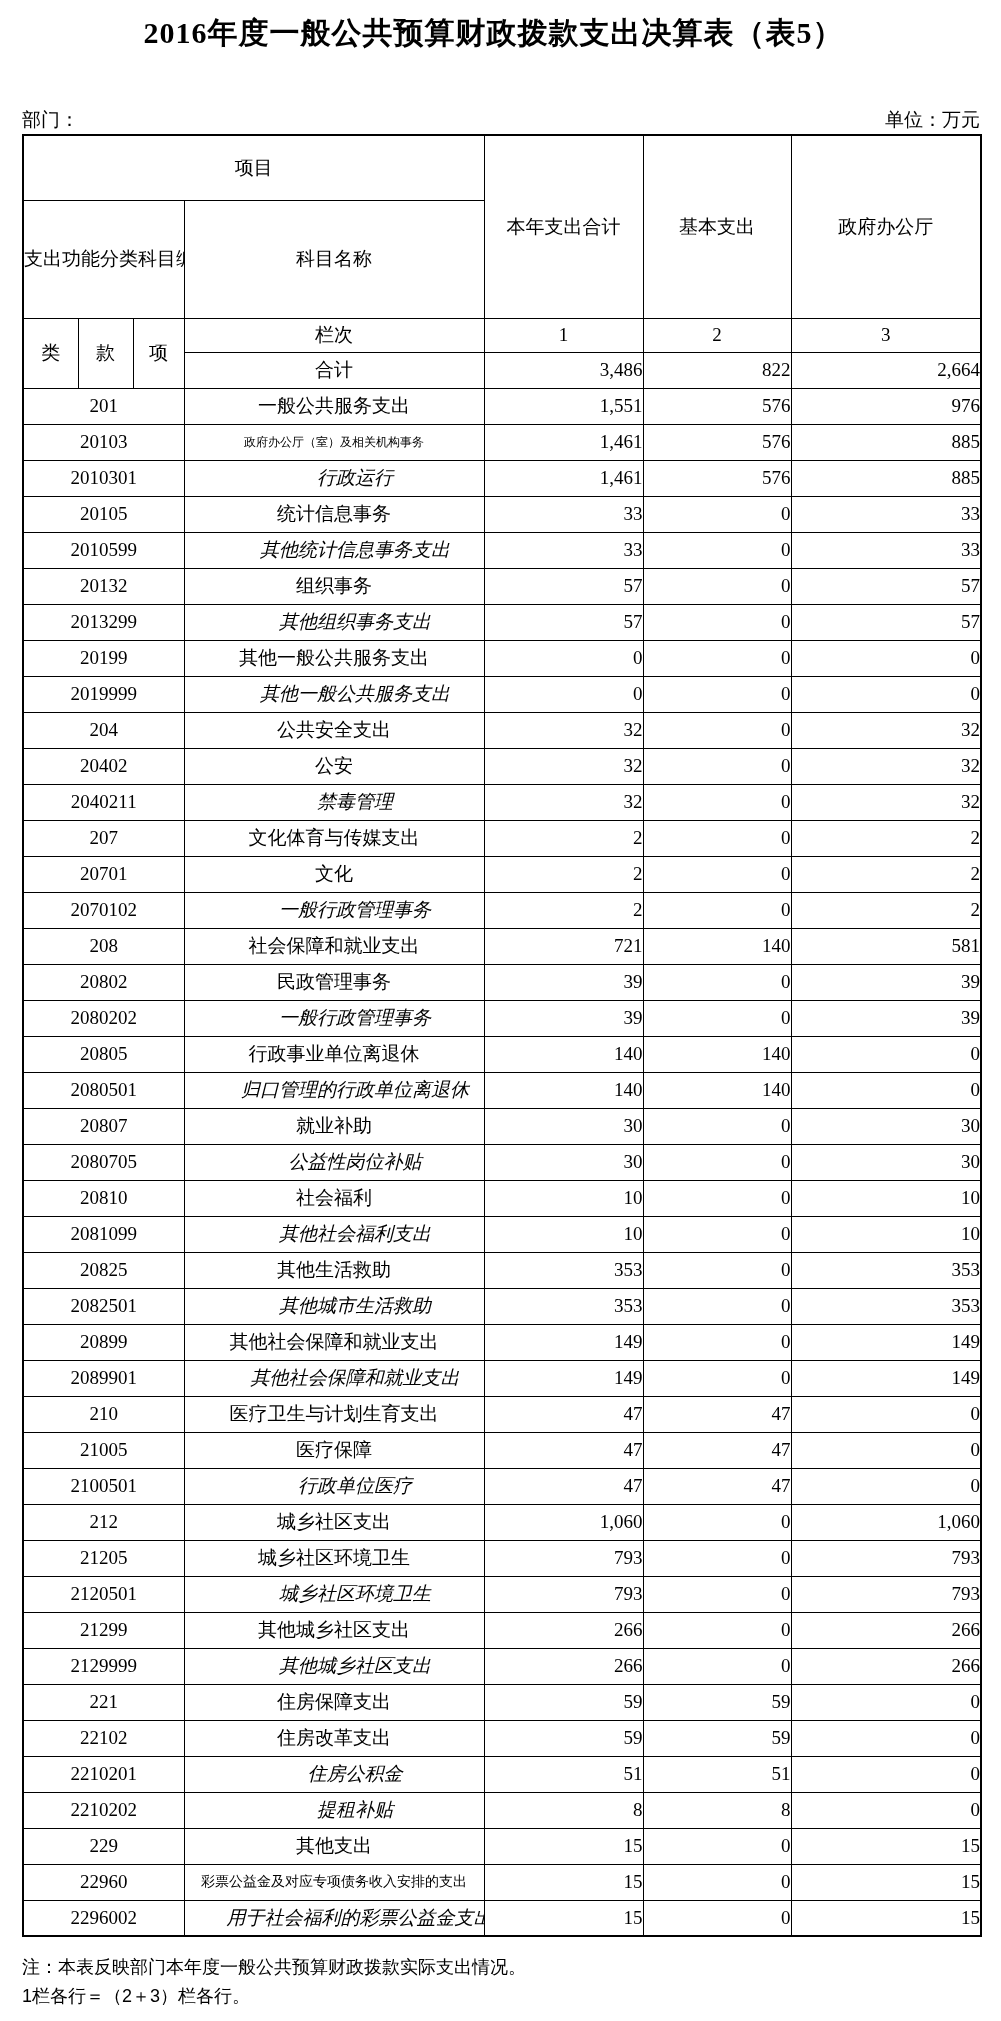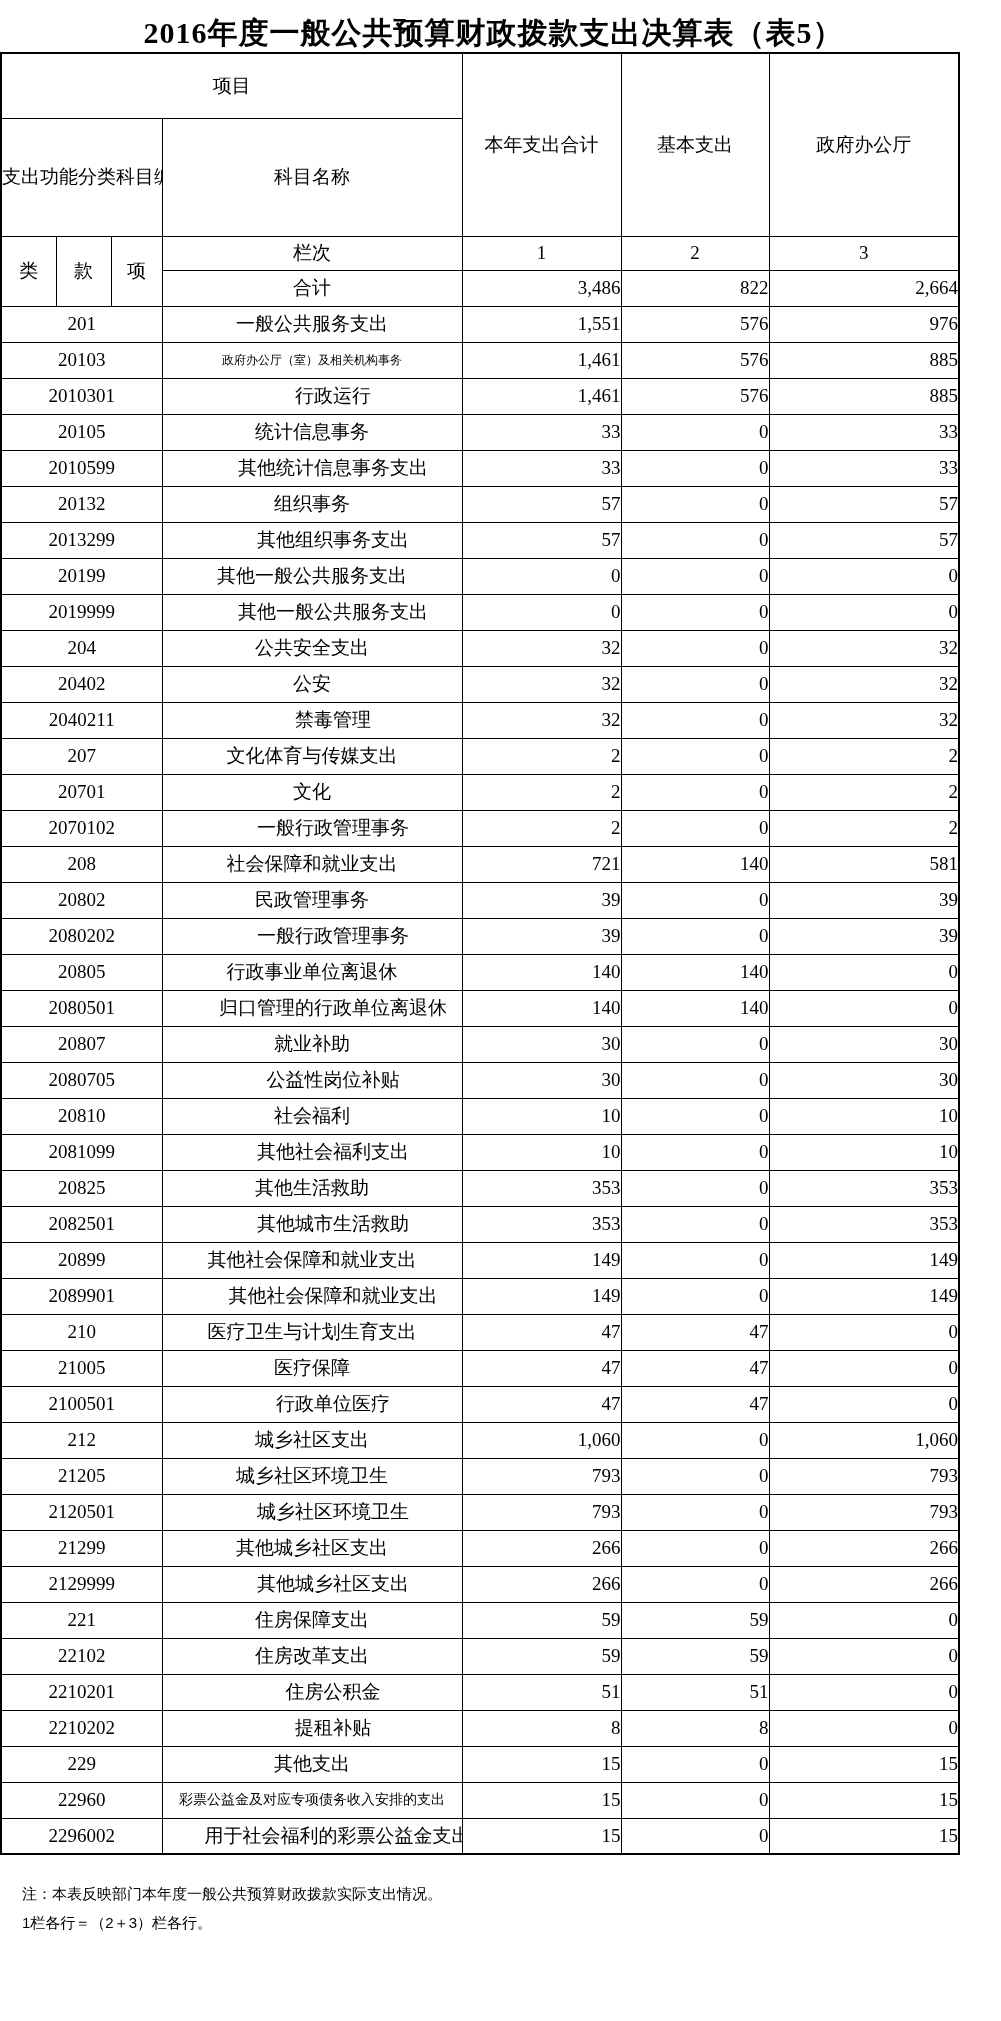--- a/index.html
+++ b/index.html
@@ -24,57 +24,62 @@
     margin: 56px 0 2px 22px;
     display: flex;
     justify-content: space-between;
     font-size: 19px;
     line-height: 24px;
   }
   table.report {
     border-collapse: collapse;
     table-layout: fixed;
     width: 958px;
+    margin-left: 22px;
     border: 2px solid #000;
   }
   table.report td {
     border: 1px solid #000;
     vertical-align: middle;
     font-size: 19px;
     padding: 0;
     overflow: hidden;
     white-space: nowrap;
   }
   thead td { text-align: center; white-space: normal; }
   tr.r1 { height: 65px; }
   tr.r2 { height: 118px; }
   tr.r3 { height: 34px; }
   tr.r4 { height: 36px; }
   tbody tr { height: 36px; }
   td.code-group { padding: 0 11px; line-height: 1.55; font-size: 19px; }
   td.code  { text-align: center; padding-left: 4px; }
   td.name  { text-align: center; padding-left: 5px; }
-  td.name.indent { padding-left: 42px; }
+  td.name.indent { padding-left: 42px; font-style: italic; }
   td.name.s  { font-size: 12px; }
   td.name.xs { font-size: 14px; }
   td.num   { text-align: right; padding-right: 5px; }
   .notes {
-    margin: 24px 0 0 22px;
-    font-size: 15px;
+    margin: 16px 0 0 22px;
+    font-size: 18px;
     line-height: 29px;
     font-family: "Liberation Sans", "DejaVu Sans", sans-serif;
   }
 </style>
 </head>
 <body>
 
 <div class="page">
 
   <h1 class="title">2016年度一般公共预算财政拨款支出决算表（表5）</h1>
 
+  <div class="meta">
+    <span>部门：</span>
+    <span>单位：万元</span>
+  </div>
 
   <table class="report">
     <colgroup>
       <col style="width:55px">
         <col style="width:55px">
         <col style="width:51px">
       <col style="width:300px">
       <col style="width:159px">
         <col style="width:148px">
         <col style="width:190px">

